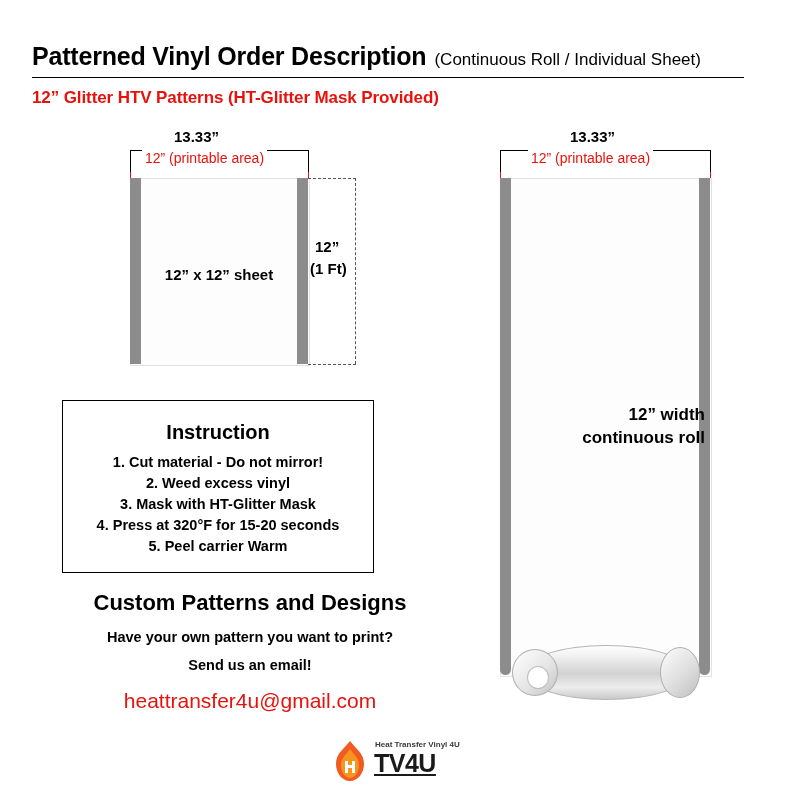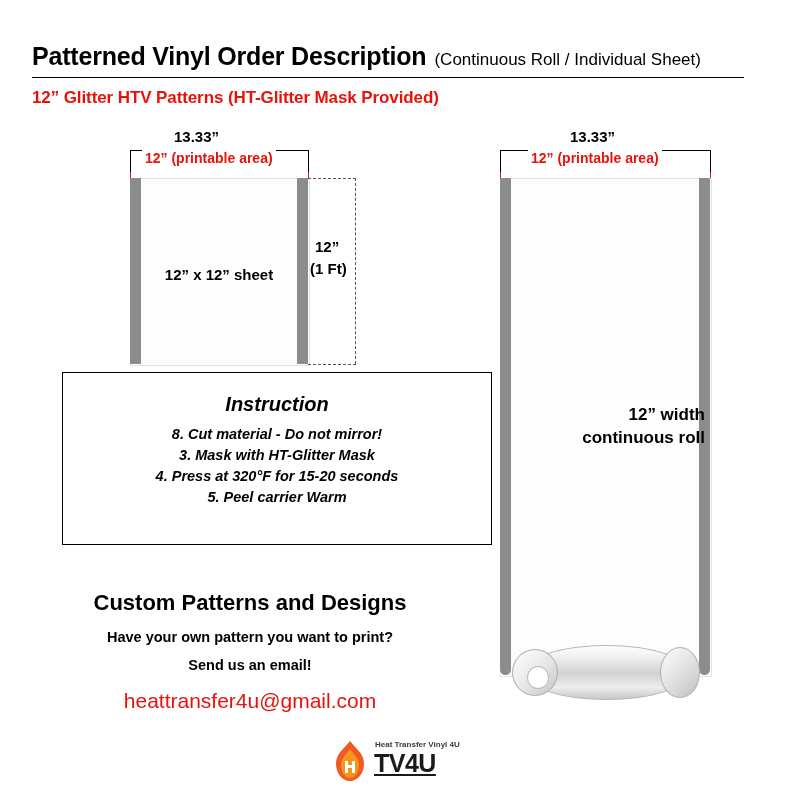--- a/index.html
+++ b/index.html
@@ -54,21 +54,21 @@
 
   
   .dim-label {
     font-size: 15px;
     font-weight: bold;
     color: #000;
     white-space: nowrap;
   }
   .dim-label-red {
     font-size: 14px;
-    font-weight: bold;
+    font-weight: normal;
     color: #e8120c;
     white-space: nowrap;
   }
 
   
   #left-diagram {
     position: absolute;
     left: 100px;
     top: 120px;
     width: 290px;
@@ -113,28 +113,27 @@
     font-size: 15px;
     font-weight: bold;
     text-align: center;
     white-space: nowrap;
   }
 
   
   #instruction-box {
     position: absolute;
     left: 62px;
-    top: 372px;
-    width: 430px;
+    top: 400px;
+    width: 312px;
     height: 173px;
     border: 1.5px solid #000;
     background: #fff;
     box-sizing: border-box;
     text-align: center;
-    font-style: italic;
   }
   #instruction-box .inst-title {
     font-size: 20px;
     font-weight: bold;
     margin-top: 20px;
   }
   #instruction-box ol {
     list-style: none;
     margin: 8px 0 0 0;
     padding: 0;
@@ -306,21 +305,22 @@
   <div class="dash-v" style="left:255px; top:58px; height:186px;"></div>
   <div class="dim-label" style="position:absolute; left:215px; top:118px;">12”</div>
   <div class="dim-label" style="position:absolute; left:210px; top:140px;">(1 Ft)</div>
 
   <div class="sheet-caption" style="left:44px; top:146px; width:150px;">12” x 12” sheet</div>
 </div>
 
 <div id="instruction-box">
   <div class="inst-title">Instruction</div>
   <ol>
-    <li>8. Cut material - Do not mirror!</li>
+    <li>1. Cut material - Do not mirror!</li>
+    <li>2. Weed excess vinyl</li>
     <li>3. Mask with HT-Glitter Mask</li>
     <li>4. Press at 320°F for 15-20 seconds</li>
     <li>5. Peel carrier Warm</li>
   </ol>
 </div>
 
 <div id="custom-block">
   <div class="custom-title">Custom Patterns and Designs</div>
   <div class="custom-line">Have your own pattern you want to print?</div>
   <div class="custom-line" style="margin-top:8px;">Send us an email!</div>

